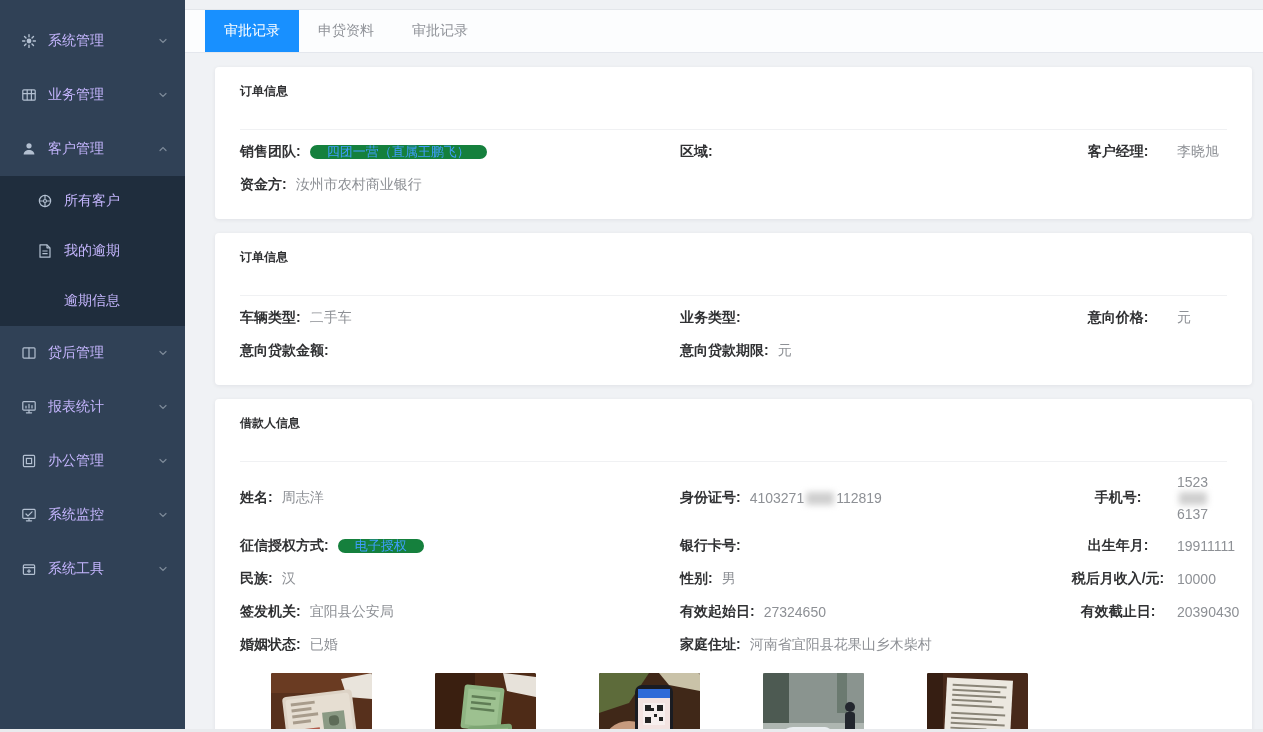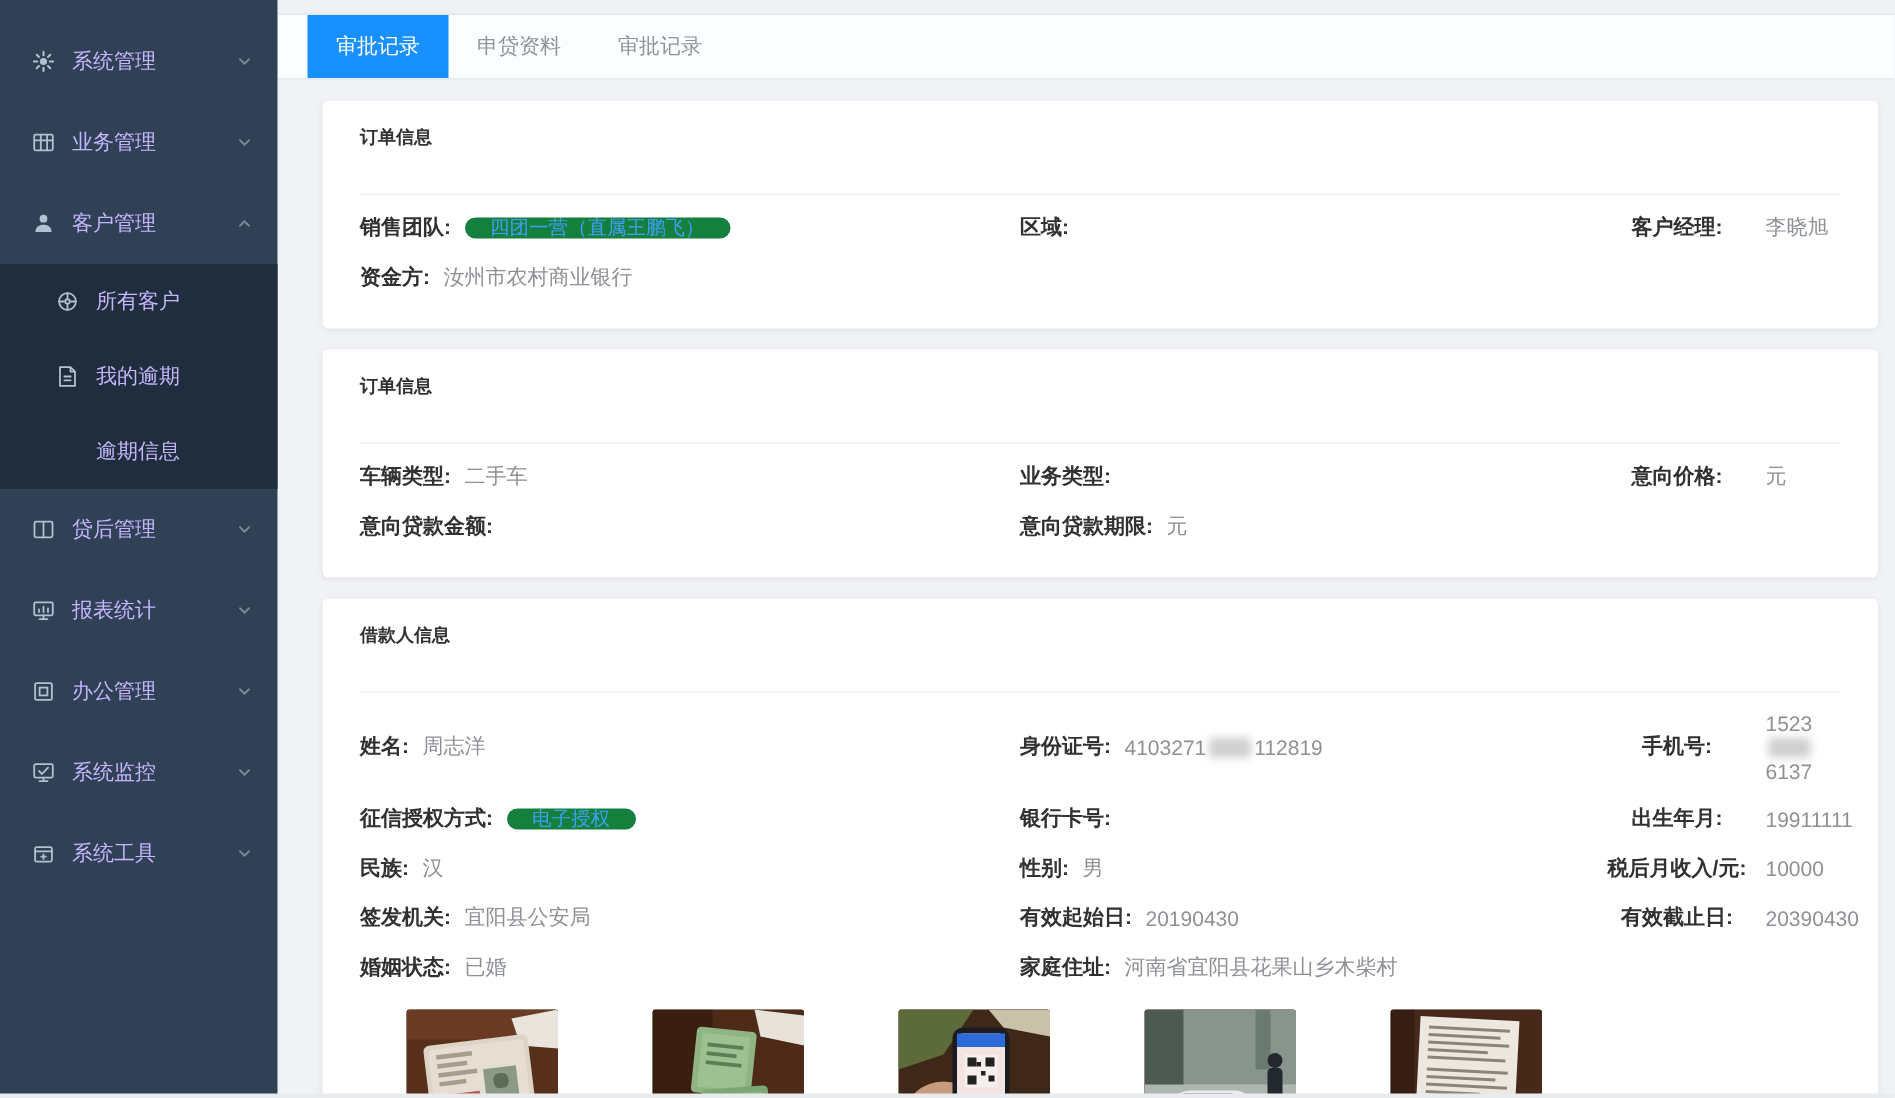--- a/index.html
+++ b/index.html
@@ -315,21 +315,21 @@
       </div>
     </div>
 
     <div class="frow">
       <div class="field">
         <span class="lbl">签发机关:</span>
         <span class="val">宜阳县公安局</span>
       </div>
       <div class="field">
         <span class="lbl">有效起始日:</span>
-        <span class="val">20190430</span>
+        <span class="val">27324650</span>
       </div>
       <div class="field c3">
         <span class="lbl">有效截止日:</span>
         <span class="val">20390430</span>
       </div>
     </div>
 
     <div class="frow">
       <div class="field">
         <span class="lbl">婚姻状态:</span>

